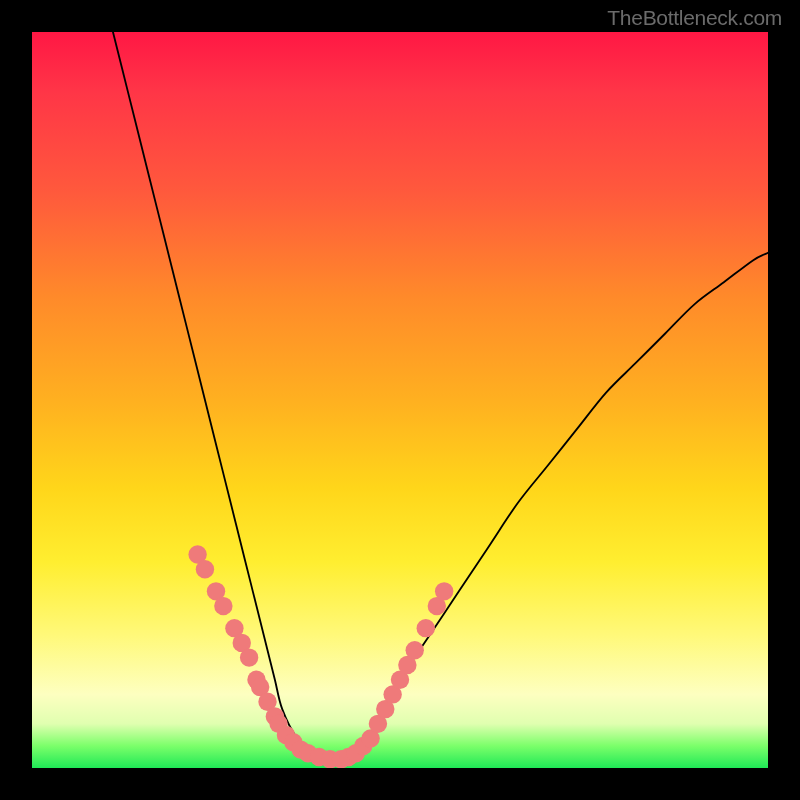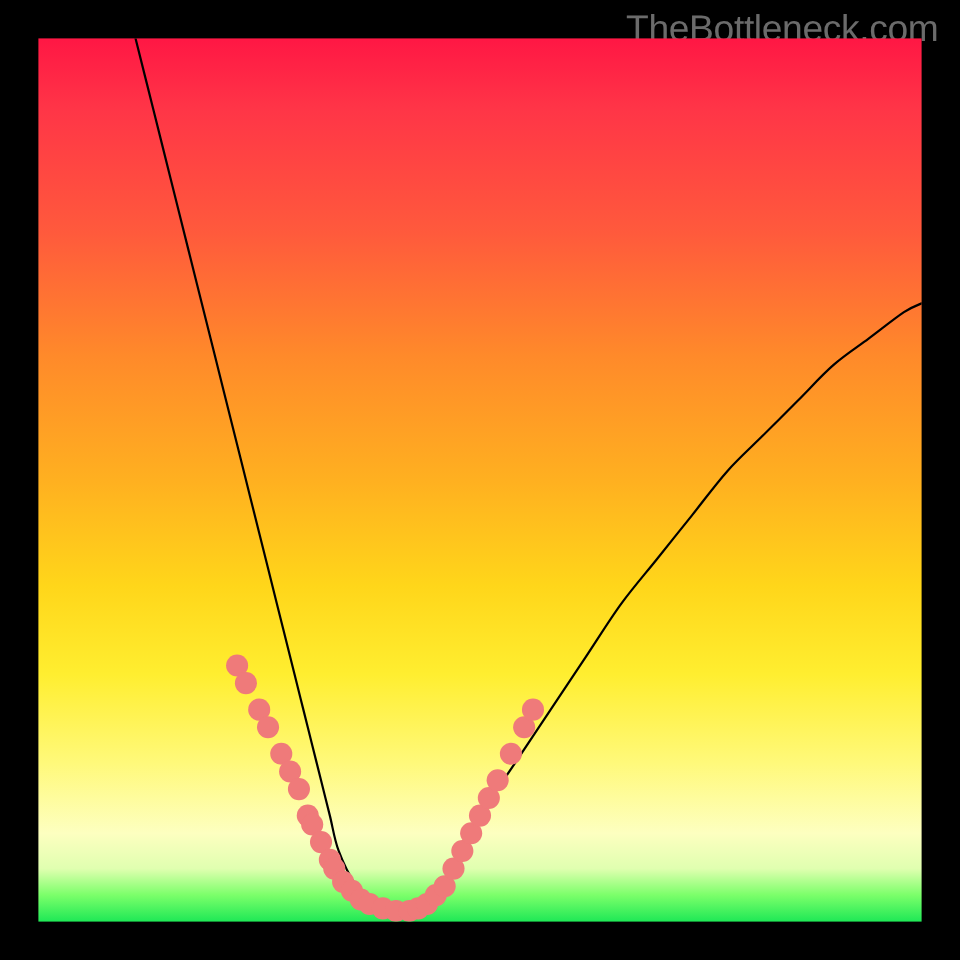--- a/index.html
+++ b/index.html
@@ -40,21 +40,21 @@
       #e0ffb0 94%,
       #7bff6a 97%,
       #1fe856 100%
     );
   }
   .watermark {
     position: absolute;
     top: 6px;
     right: 18px;
     color: #6b6b6b;
-    font-size: 31px;
+    font-size: 21px;
     font-weight: 400;
     letter-spacing: -0.3px;
   }
   svg.overlay {
     position: absolute;
     top: 0;
     left: 0;
     width: 736px;
     height: 736px;
     display: block;

